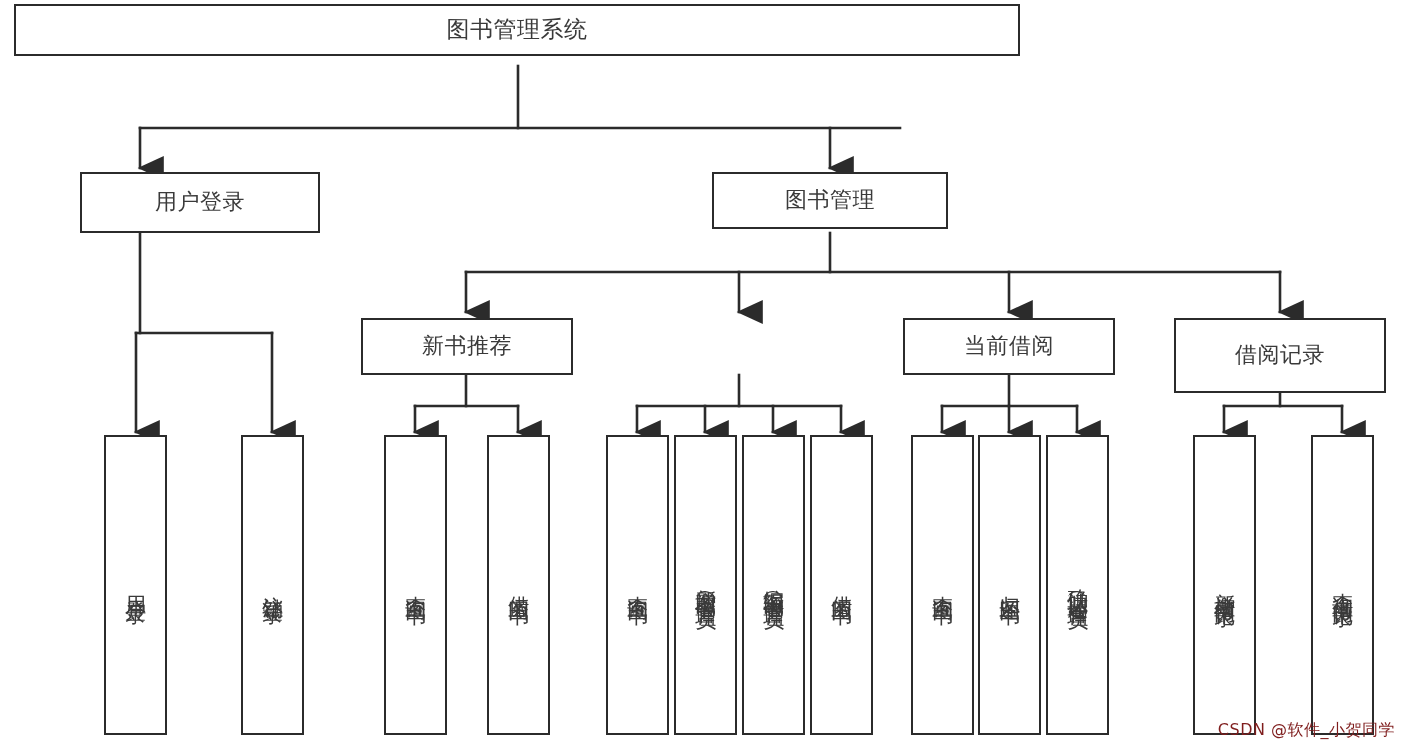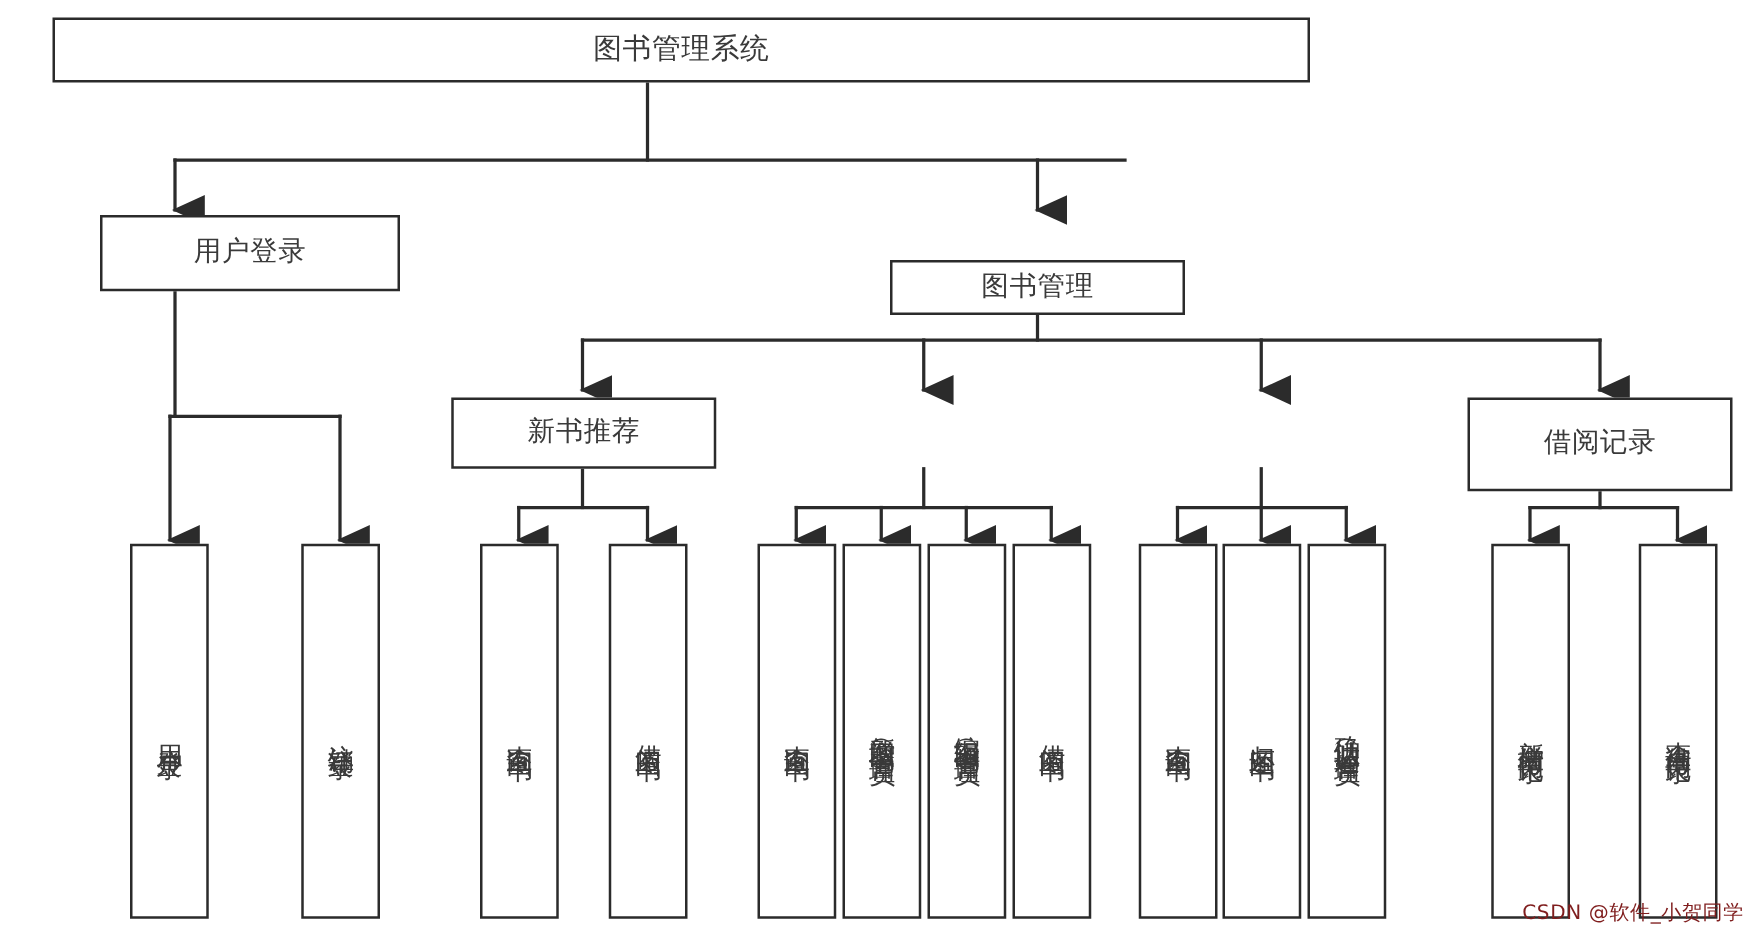--- a/index.html
+++ b/index.html
@@ -123,37 +123,40 @@
       <path d="M 1009 406 L 1009 432" marker-end="url(#arrow)"></path>
       <path d="M 1077 406 L 1077 432" marker-end="url(#arrow)"></path>
 
       <path d="M 1280 375 L 1280 406"></path>
       <path d="M 1224 406 L 1342 406"></path>
       <path d="M 1224 406 L 1224 432" marker-end="url(#arrow)"></path>
       <path d="M 1342 406 L 1342 432" marker-end="url(#arrow)"></path>
     </g>
   </svg>
 
-  <div class="node horiz" id="root-node" style="left:14px; top:14px; width:1006px; height:52px;margin-left:28px;">
+  <div class="node horiz" id="root-node" style="left:14px; top:4px; width:1006px; height:52px;">
     <span class="label">图书管理系统</span>
   </div>
 
   <div class="node horiz" style="left:80px; top:172px; width:240px; height:61px;">
     <span class="label">用户登录</span>
   </div>
 
-  <div class="node horiz" style="left:712px; top:172px; width:236px; height:44px;margin-top:36px;">
+  <div class="node horiz" style="left:712px; top:172px; width:236px; height:57px;">
     <span class="label">图书管理</span>
   </div>
 
   <div class="node horiz" style="left:361px; top:318px; width:212px; height:57px;">
     <span class="label">新书推荐</span>
   </div>
 
 
+  <div class="node horiz" style="left:903px; top:318px; width:212px; height:57px;">
+    <span class="label">当前借阅</span>
+  </div>
 
   <div class="node horiz" style="left:1174px; top:318px; width:212px; height:75px;">
     <span class="label">借阅记录</span>
   </div>
 
   <div class="node vert" style="left:104px; top:435px; width:63px; height:300px;">
     <span class="label">用户登录</span>
   </div>
 
   <div class="node vert" style="left:241px; top:435px; width:63px; height:300px;">

